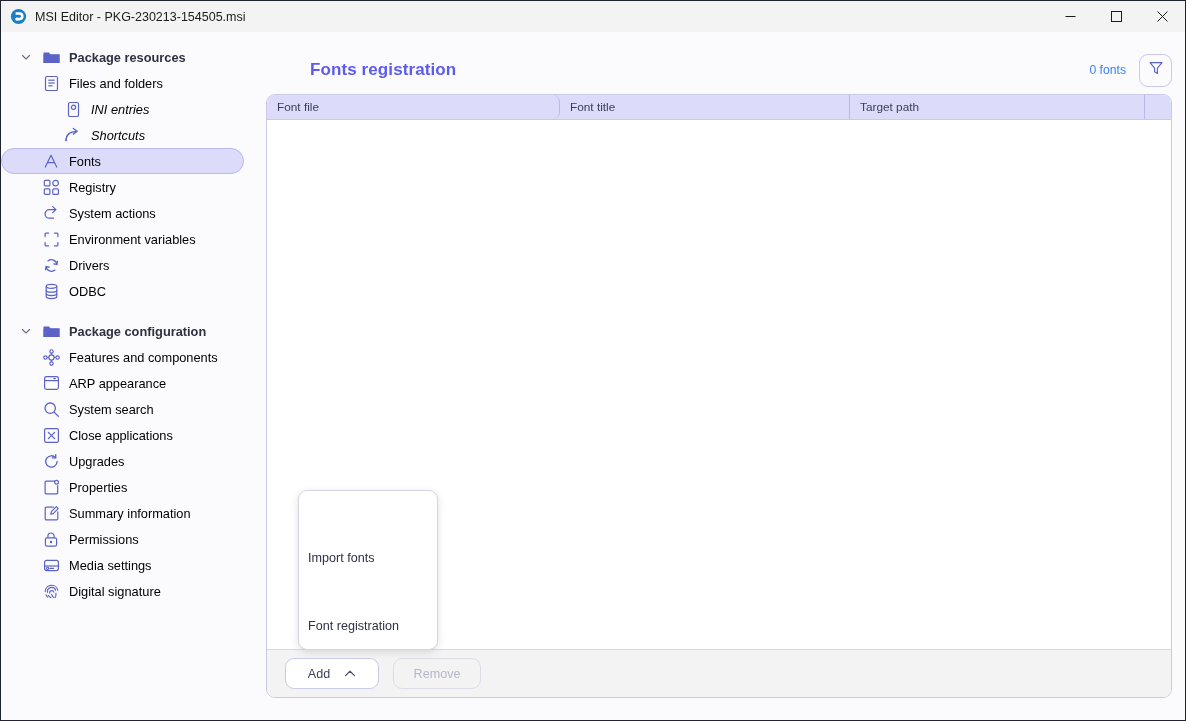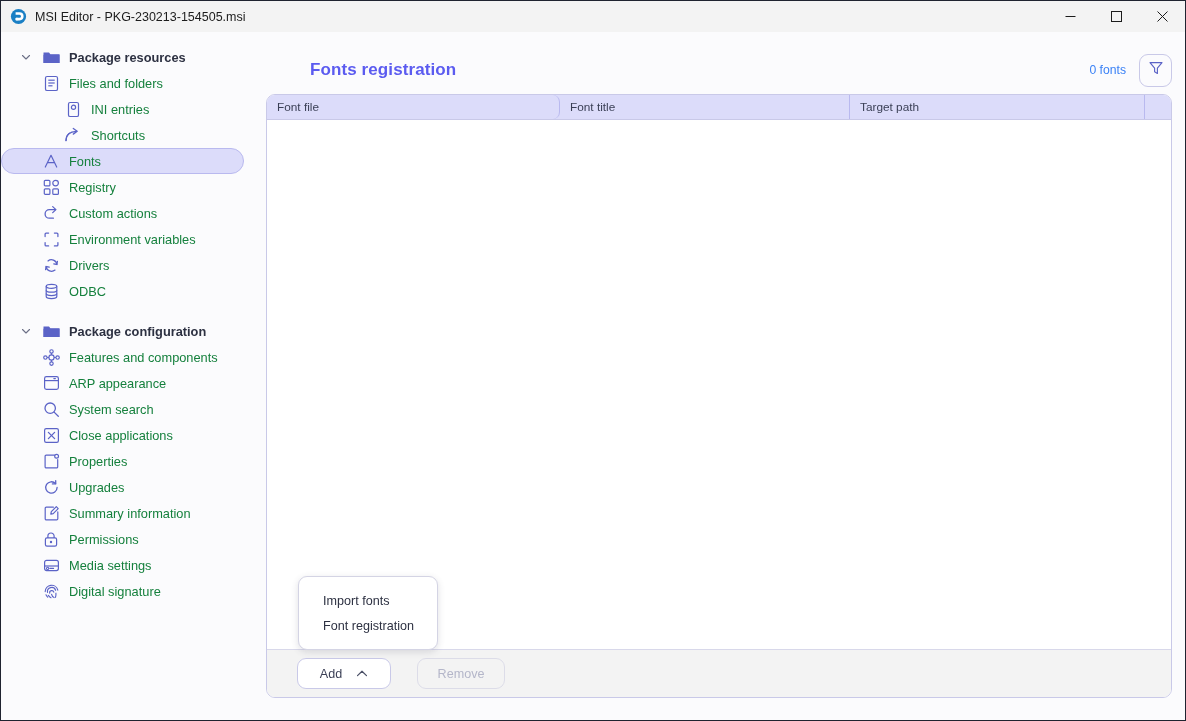--- a/index.html
+++ b/index.html
@@ -90,37 +90,37 @@
     overflow: hidden;
   }
   .tree-item {
     display: flex; align-items: center;
     height: 26px;
     gap: 9px;
     cursor: pointer;
     border-radius: 13px;
     margin: 0 12px 0 0;
     font-size: 12.8px;
-    color: #15803d;
+    color: #000000;
     white-space: nowrap;
   }
   .tree-item.group { font-weight: bold; color: #2d3142; }
   .tree-item.selected {
     background: #dcdcfa;
     border: 1px solid #b9b9ef;
     height: 26px;
   }
   .chev { width: 14px; display: flex; align-items: center; justify-content: center; flex: 0 0 14px; }
   .ticon { width: 18px; height: 18px; display: flex; align-items: center; justify-content: center; flex: 0 0 18px; }
   .ticon svg { display: block; }
 
   
   .lvl0 { padding-left: 18px; }
   .lvl1 { padding-left: 41px; }
-  .lvl2 { padding-left: 63px; }
+  .lvl2 { padding-left: 63px; font-style: italic; }
   .lvl1s { padding-left: 40px; }
 
   
   .main {
     flex: 1 1 auto;
     min-width: 0;
     padding: 0 13px 0 5px;
     display: flex; flex-direction: column;
   }
   .content-head {
@@ -191,46 +191,46 @@
     border: 1px solid #c9c9e8;
     border-radius: 9px;
     background: #ffffff;
     display: flex; align-items: center; justify-content: center;
     font-size: 12.6px;
     color: #3a3f55;
     cursor: pointer;
     padding: 0 14px;
     gap: 14px;
     white-space: nowrap;
-    margin-left: 12px;
   }
   .btn.disabled { color: #b4b6c9; background: #f3f3f3; border-color: #dcdce8; cursor: default; }
   .btn .caret { display: flex; align-items: center; }
 
   
   .popup {
     position: absolute;
     left: 31px;
     bottom: 47px;
     width: 140px;
     background: #ffffff;
     border: 1px solid #d4d4e4;
     border-radius: 9px;
     box-shadow: 0 2px 7px rgba(60,60,90,0.16);
     padding: 11px 0 11px 0;
     z-index: 20;
   }
   .popup-item {
     height: 25px;
     display: flex; align-items: center;
-    padding-left: 24px;
+    padding-left: 9px;
     font-size: 12.6px;
     color: #2d3142;
     cursor: pointer;
     white-space: nowrap;
+    margin-top: 43px;
   }
 </style>
 </head>
 <body>
 
 <div class="window">
 
   <div class="titlebar">
     <div class="title-left">
       <span class="app-icon">
@@ -337,21 +337,21 @@
         <span>Registry</span>
       </div>
 
       <div class="tree-item lvl1">
         <span class="ticon">
           <svg width="17" height="17" viewBox="0 0 17 17">
               <path d="M12.5 4.6H6.4A4.3 4.3 0 0 0 6.4 13.2h4" fill="none" stroke="#5b63c7" stroke-width="1.3" stroke-linecap="round"></path>
               <path d="M9.7 1.6l3.2 3-3.2 3" fill="none" stroke="#5b63c7" stroke-width="1.3" stroke-linecap="round" stroke-linejoin="round"></path>
             </svg>
         </span>
-        <span>Custom actions</span>
+        <span>System actions</span>
       </div>
 
 
       <div class="tree-item lvl1">
         <span class="ticon">
           <svg width="17" height="17" viewBox="0 0 17 17">
               <g fill="none" stroke="#5b63c7" stroke-width="1.25" stroke-linecap="round">
                 <path d="M5.6 2.1H3.1a1 1 0 0 0-1 1v2.4"></path>
                 <path d="M11.4 2.1h2.5a1 1 0 0 1 1 1v2.4"></path>
                 <path d="M5.6 14.9H3.1a1 1 0 0 1-1-1v-2.4"></path>
@@ -452,35 +452,35 @@
               <line x1="5.4" y1="5.4" x2="11.6" y2="11.6" stroke="#5b63c7" stroke-width="1.3" stroke-linecap="round"></line>
               <line x1="11.6" y1="5.4" x2="5.4" y2="11.6" stroke="#5b63c7" stroke-width="1.3" stroke-linecap="round"></line>
             </svg>
         </span>
         <span>Close applications</span>
       </div>
 
       <div class="tree-item lvl1">
         <span class="ticon">
           <svg width="17" height="17" viewBox="0 0 17 17">
+              <path d="M12.6 4.6A5.7 5.7 0 1 0 14.1 8.5" fill="none" stroke="#5b63c7" stroke-width="1.3" stroke-linecap="round"></path>
+              <path d="M12.7 1.6v3.3h-3.3" fill="none" stroke="#5b63c7" stroke-width="1.3" stroke-linecap="round" stroke-linejoin="round"></path>
+            </svg>
+        </span>
+        <span>Upgrades</span>
+      </div>
+
+      <div class="tree-item lvl1">
+        <span class="ticon">
+          <svg width="17" height="17" viewBox="0 0 17 17">
               <path d="M11.6 2.2H3.2a1.1 1.1 0 0 0-1.1 1.1v10.4a1.1 1.1 0 0 0 1.1 1.1h10.4a1.1 1.1 0 0 0 1.1-1.1V6.6" fill="none" stroke="#5b63c7" stroke-width="1.2" stroke-linecap="round"></path>
               <circle cx="13.6" cy="3.3" r="1.9" fill="none" stroke="#5b63c7" stroke-width="1.2"></circle>
             </svg>
         </span>
         <span>Properties</span>
-      </div>
-
-      <div class="tree-item lvl1">
-        <span class="ticon">
-          <svg width="17" height="17" viewBox="0 0 17 17">
-              <path d="M12.6 4.6A5.7 5.7 0 1 0 14.1 8.5" fill="none" stroke="#5b63c7" stroke-width="1.3" stroke-linecap="round"></path>
-              <path d="M12.7 1.6v3.3h-3.3" fill="none" stroke="#5b63c7" stroke-width="1.3" stroke-linecap="round" stroke-linejoin="round"></path>
-            </svg>
-        </span>
-        <span>Upgrades</span>
       </div>
 
       <div class="tree-item lvl1">
         <span class="ticon">
           <svg width="17" height="17" viewBox="0 0 17 17">
               <path d="M10.4 2.2H3.3a1.1 1.1 0 0 0-1.1 1.1v10.4a1.1 1.1 0 0 0 1.1 1.1h10.4a1.1 1.1 0 0 0 1.1-1.1V6.9" fill="none" stroke="#5b63c7" stroke-width="1.2" stroke-linecap="round"></path>
               <path d="M13.3 1.7l1.9 1.9-5 5-2.4 0.5 0.5-2.4z" fill="none" stroke="#5b63c7" stroke-width="1.2" stroke-linejoin="round"></path>
             </svg>
         </span>
         <span>Summary information</span>

